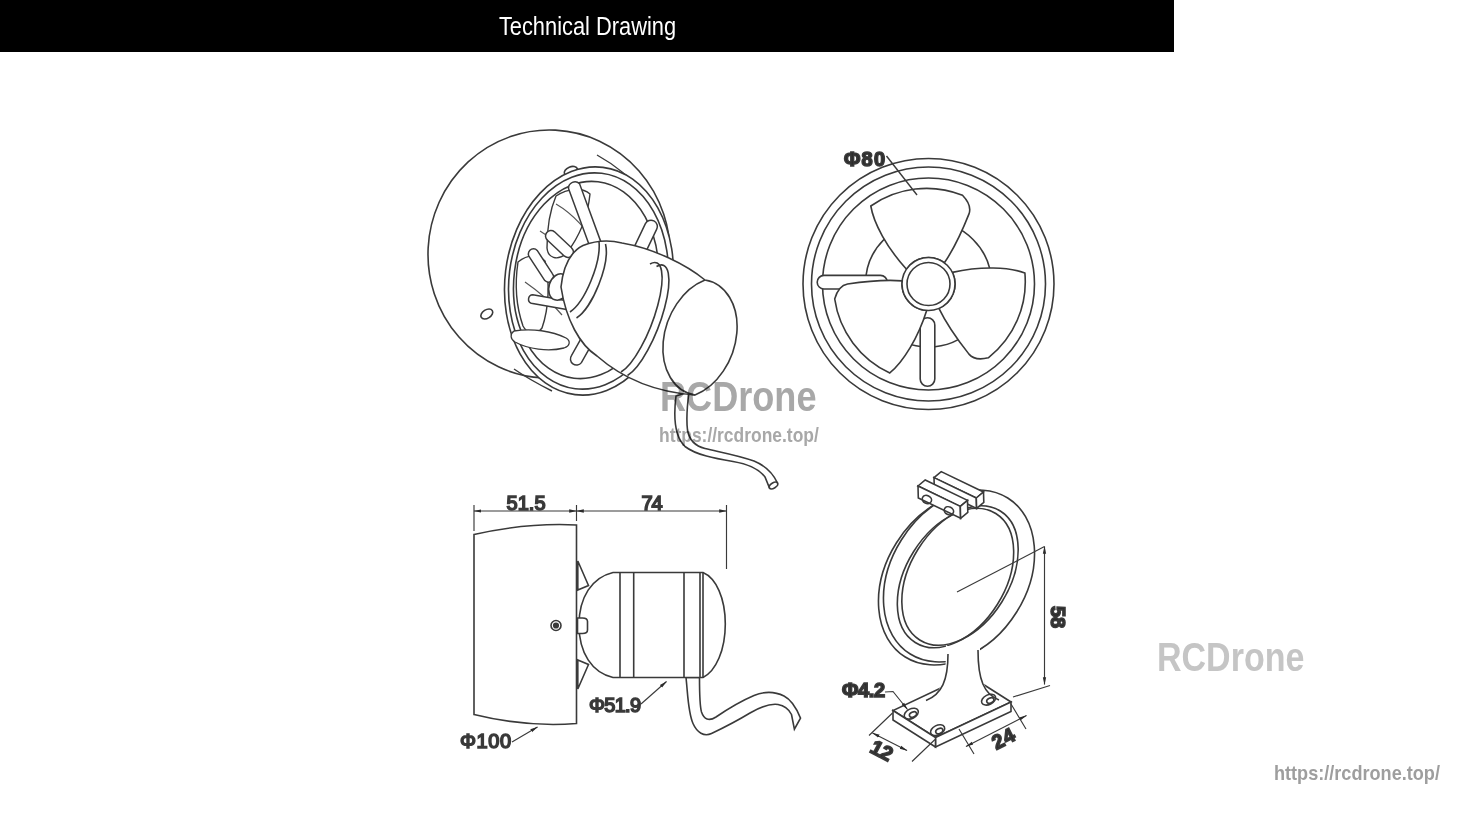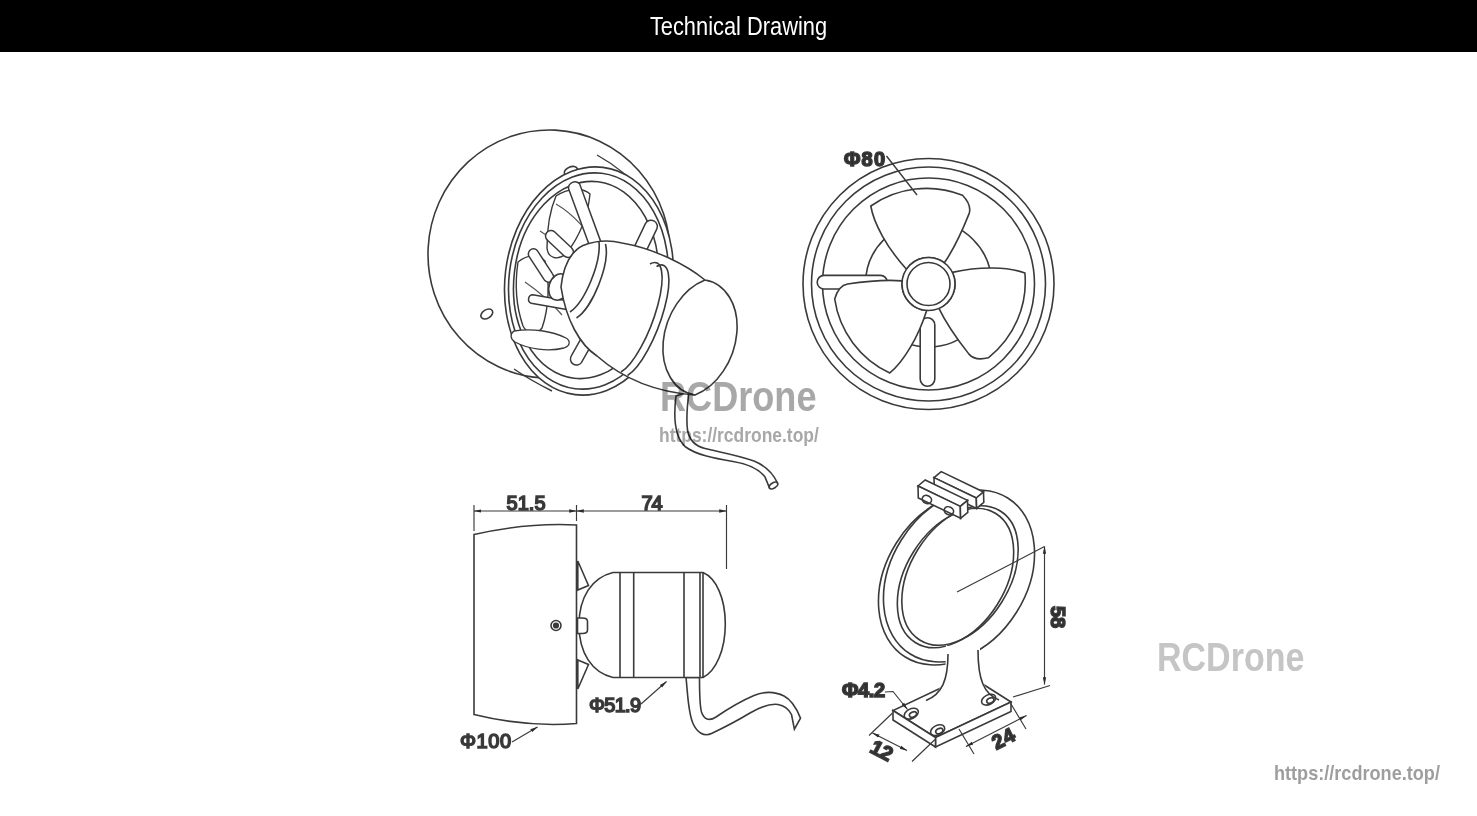--- a/index.html
+++ b/index.html
@@ -1,18 +1,18 @@
 <!DOCTYPE html>
 <html><head>
 <meta charset="utf-8">
 <style>
   html,body{margin:0;padding:0;}
   body{width:1477px;height:816px;background:#fff;overflow:hidden;position:relative;
        font-family:"Liberation Sans", sans-serif;}
-  #hdr{position:absolute;left:0;top:0;width:1477px;height:52px;background:#000;
+  #hdr{position:absolute;left:0;top:0;width:1174px;height:52px;background:#000;
        color:#fff;display:flex;align-items:center;justify-content:center;}
   #hdr span{font-size:26px;transform:scaleX(0.84);}
   .wm{position:absolute;color:#a8a8a8;mix-blend-mode:multiply;white-space:nowrap;
       transform-origin:0 0;}
   #wm1{left:660px;top:372px;font-size:43px;font-weight:bold;transform:scaleX(0.84);}
   #wm2{left:659px;top:423px;font-size:21px;font-weight:bold;transform:scaleX(0.83);}
   #wm3{left:1157px;top:635px;font-size:40px;font-weight:bold;color:#c5c5c5;transform:scaleX(0.85);}
   #wm4{left:1274px;top:761px;font-size:21px;font-weight:bold;color:#9e9e9e;transform:scaleX(0.862);}
   svg{position:absolute;left:0;top:0;}
   text{font-family:"Liberation Sans", sans-serif;fill:#2b2b2b;}

